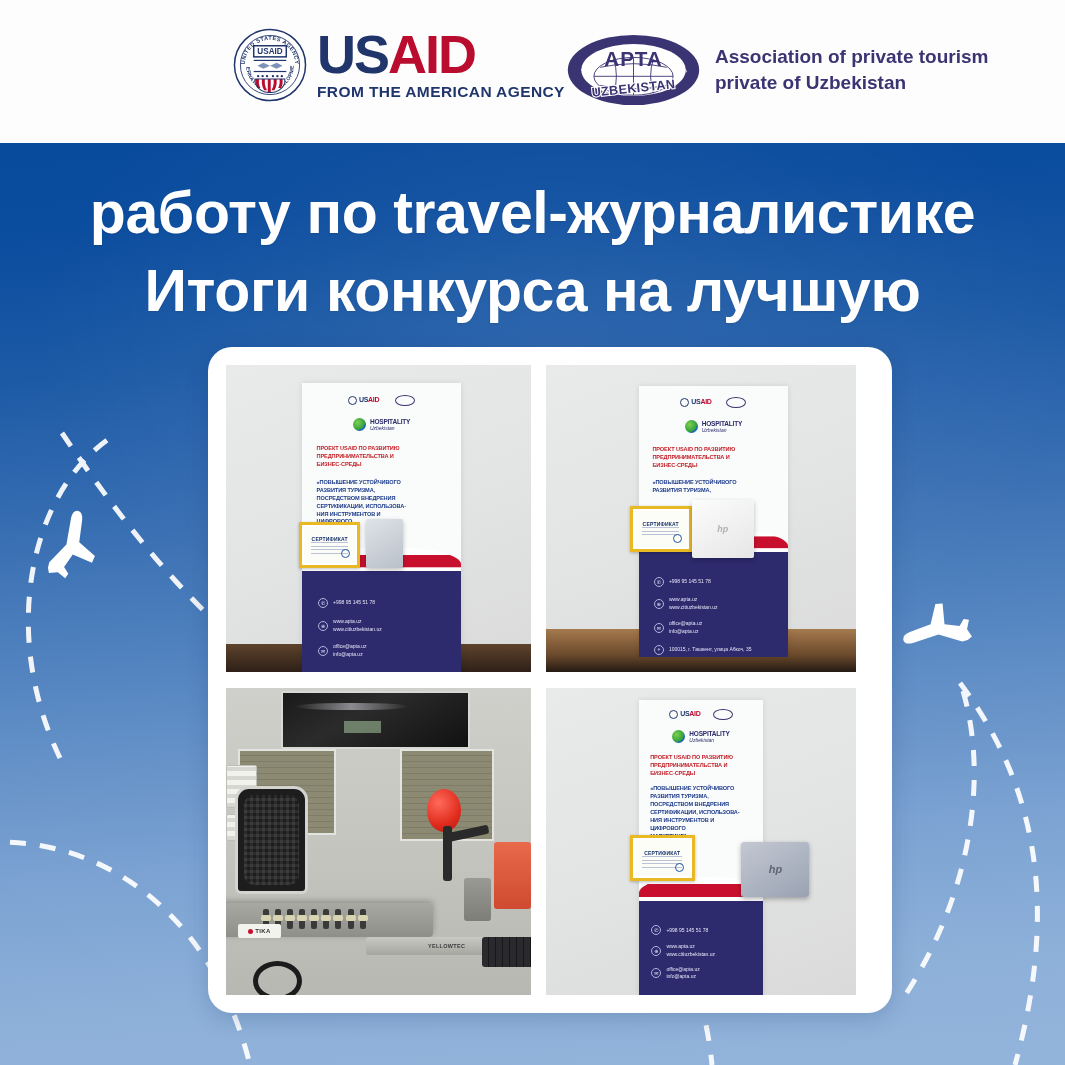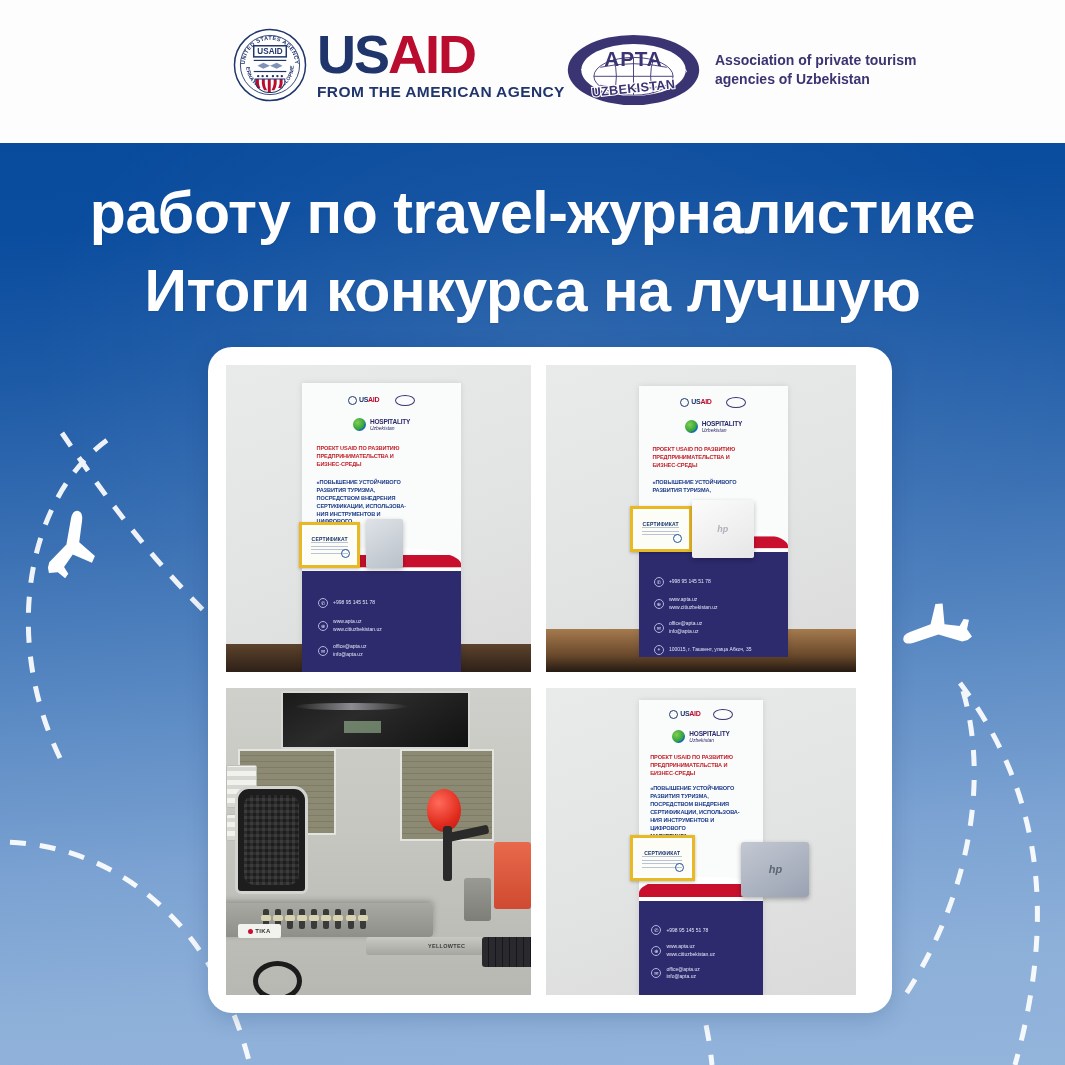--- a/index.html
+++ b/index.html
@@ -33,21 +33,21 @@
     color:#20356b; font-size:15.5px; font-weight:bold; letter-spacing:0.4px;
     margin-top:3px;
   }
 
   #apta-logo-wrap{
     position:absolute; left:566px; top:33px;
     display:flex; align-items:center; gap:14px;
   }
   .apta-oval{ width:135px; height:74px; position:relative; }
   .apta-text{
-    color:#3b3473; font-size:14px; font-weight:bold; line-height:1.35;
+    color:#3b3473; font-size:19px; font-weight:bold; line-height:1.35;
   }
 
   
   #main-panel{
     position:absolute; left:0; top:143px; width:1065px; height:922px;
     background:linear-gradient(176deg,
       #084a9c 0%,
       #0a4c9e 9%,
       #1d5aa6 24%,
       #3b71b4 41%,
@@ -277,21 +277,21 @@
           <path d="M38 58 q37 8 74 0"></path>
         </g>
         <text x="75" y="37" font-size="23" font-weight="bold" fill="#3b3473" text-anchor="middle" font-family="Liberation Sans, sans-serif" letter-spacing="1">APTA</text>
         <g transform="rotate(-6 75 62)">
           <text x="75" y="66" font-size="14" font-weight="bold" fill="#3b3473" text-anchor="middle" font-family="Liberation Sans, sans-serif" letter-spacing="0.4" stroke="#ffffff" stroke-width="2.4" paint-order="stroke">UZBEKISTAN</text>
         </g>
       </svg>
     </div>
     <div class="apta-text">
       <div>Association of private tourism</div>
-      <div>agencies of Uzbekistan</div>
+      <div>private of Uzbekistan</div>
     </div>
   </div>
 </div>
 
 <div id="main-panel">
   <div id="panel-sheen"></div>
 
   <svg id="flightpaths" viewBox="0 0 1065 922">
     <g stroke="#ffffff" stroke-width="5" fill="none" stroke-linecap="butt" stroke-dasharray="16 14" opacity="0.92">
       <path d="M 60 295 C 120 420, 90 560, 10 615" transform="rotate(180 60 455)"></path>

